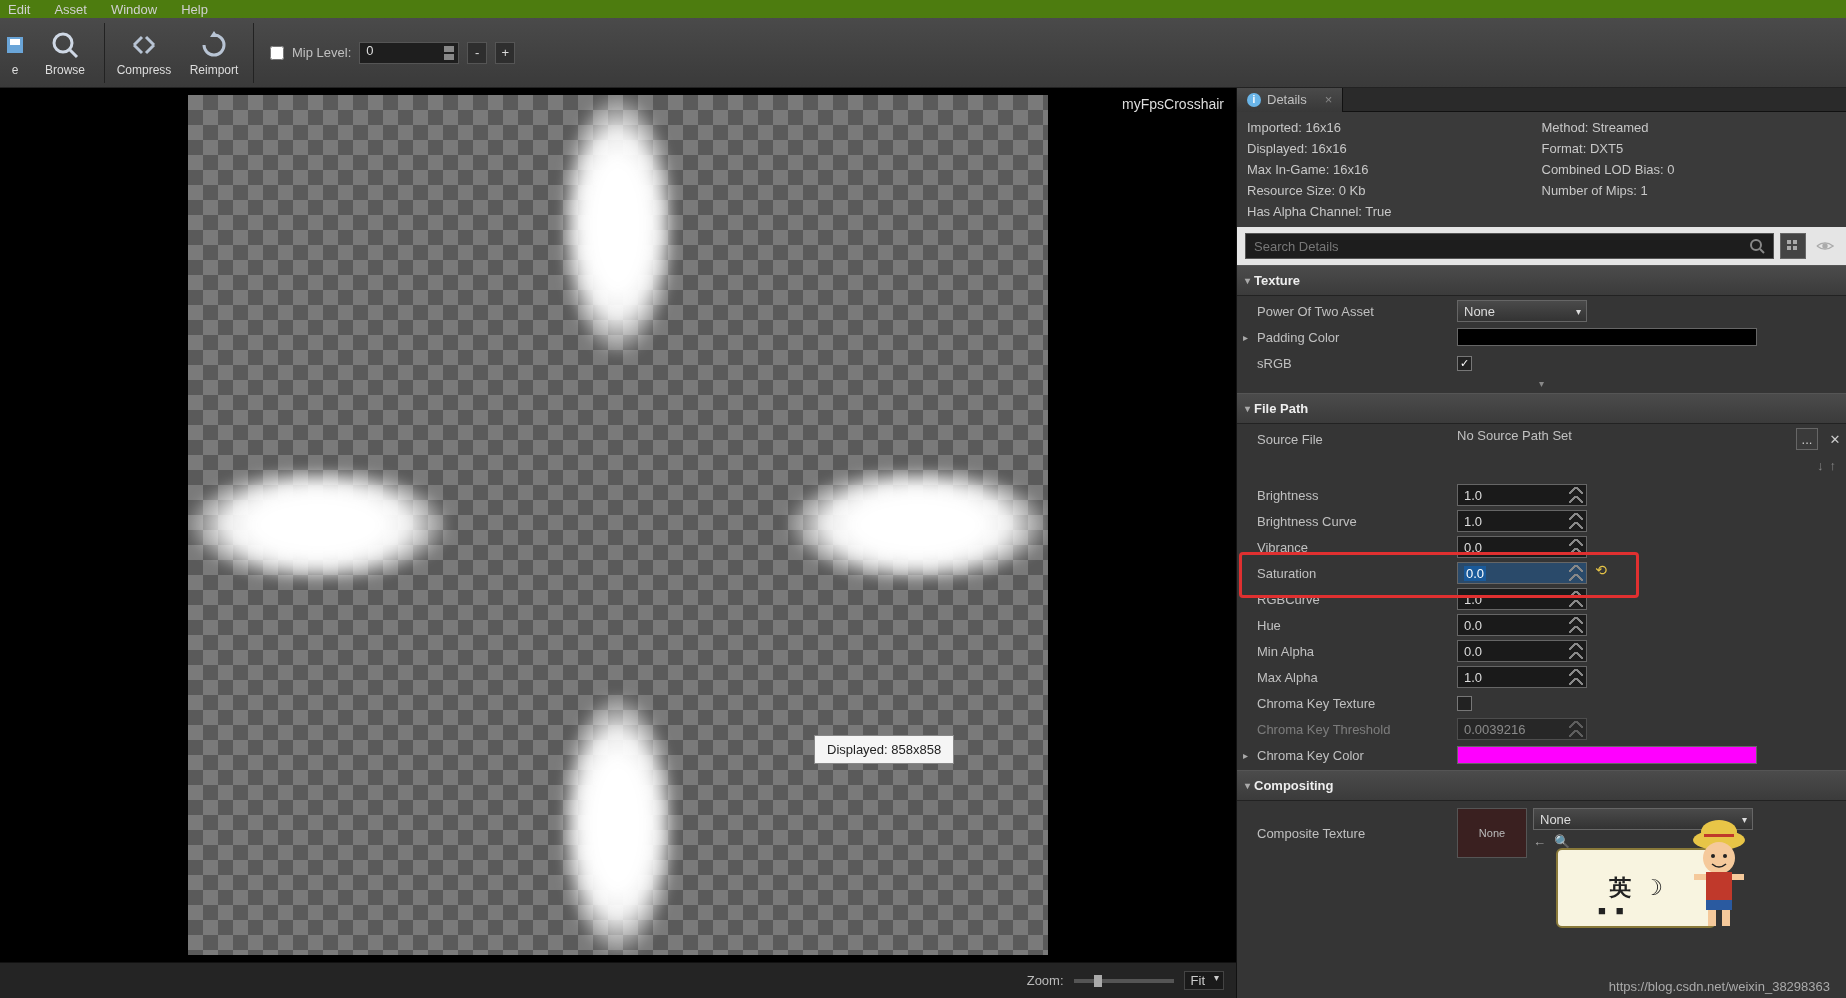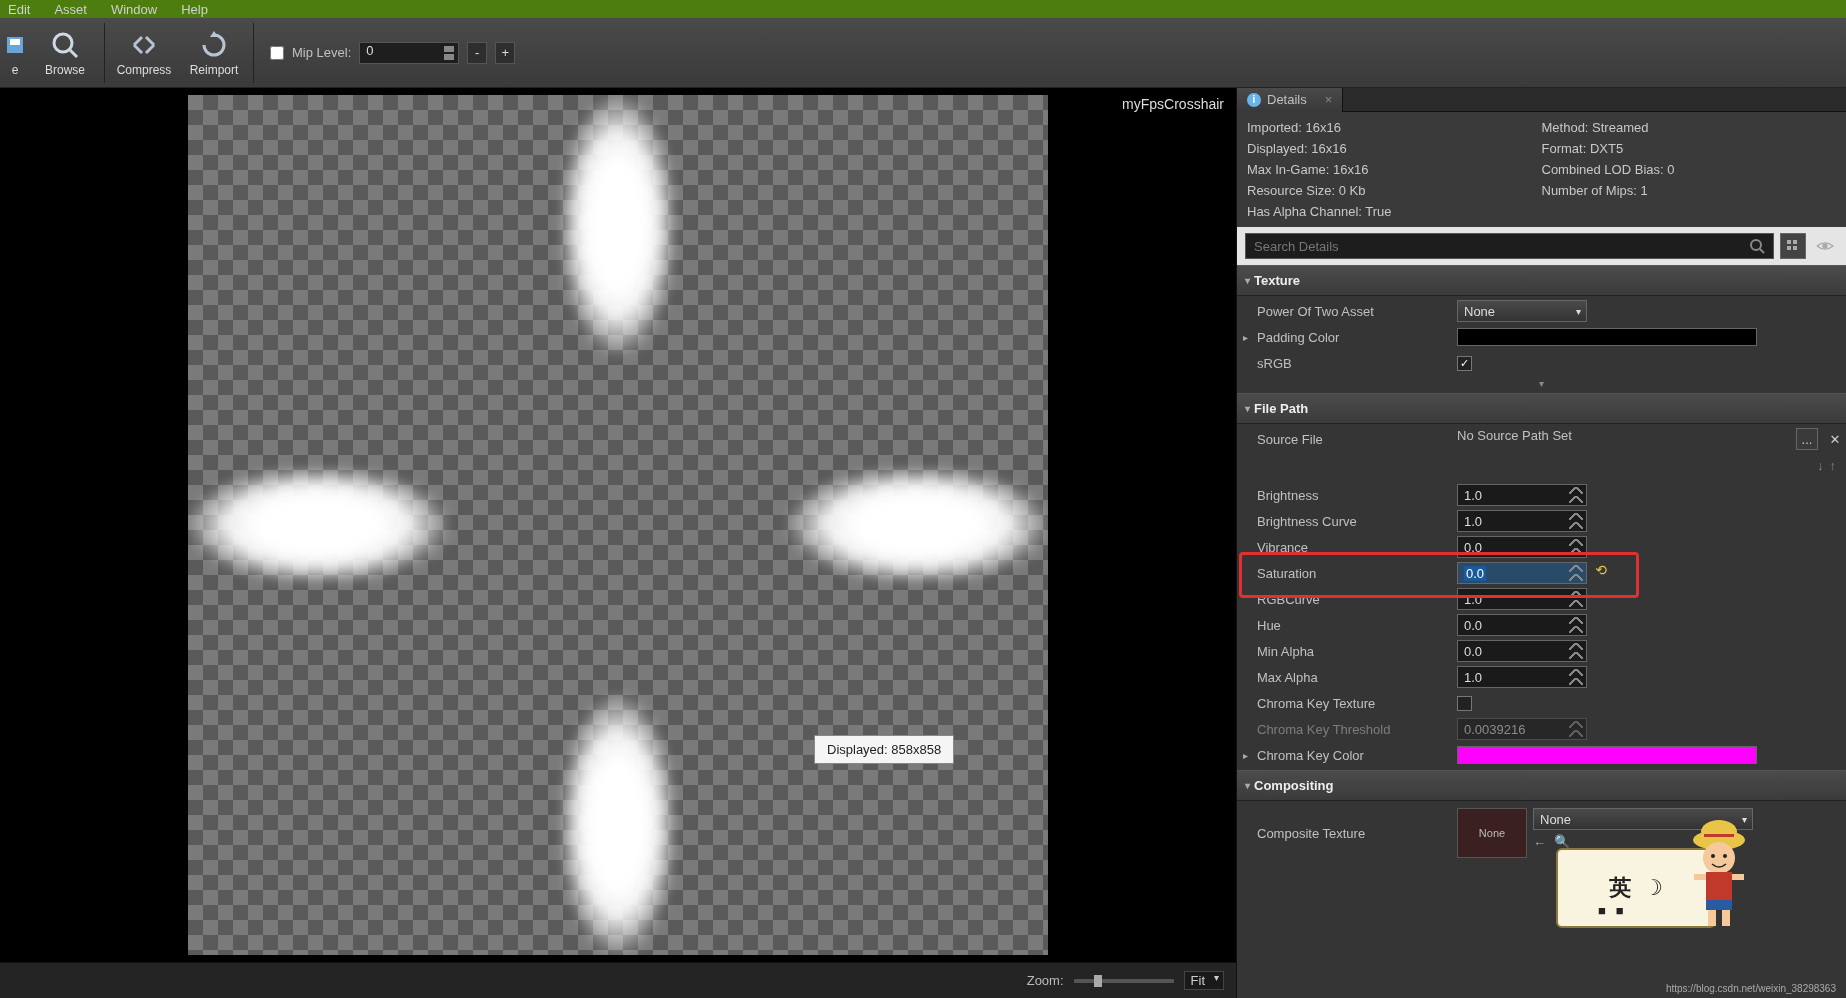--- a/index.html
+++ b/index.html
@@ -58,21 +58,21 @@
 .num::after{content:'';position:absolute;right:3px;top:2px;width:14px;height:16px;background:linear-gradient(135deg,transparent 40%,#888 40%,#888 60%,transparent 60%) 0 0/7px 7px,linear-gradient(45deg,transparent 40%,#888 40%,#888 60%,transparent 60%) 7px 0/7px 7px,linear-gradient(-45deg,transparent 40%,#888 40%,#888 60%,transparent 60%) 0 9px/7px 7px,linear-gradient(-135deg,transparent 40%,#888 40%,#888 60%,transparent 60%) 7px 9px/7px 7px;background-repeat:no-repeat}
 .num.sel{background:#2a4a6a}
 .num.sel .v{background:#1a5a9a;color:#fff;padding:0 2px}
 .reset{width:16px;height:16px;color:#e8c547;font-size:14px;display:flex;align-items:center;justify-content:center;cursor:pointer}
 .hilite{position:absolute;border:3px solid #e03030;border-radius:4px;pointer-events:none}
 .fileedit{width:22px;height:22px;background:#3a3a3a;border:1px solid #666;display:flex;align-items:center;justify-content:center;cursor:pointer;color:#ccc}
 .luffy{position:absolute;right:130px;bottom:70px;width:160px;height:80px;background:#f8f4e0;border:2px solid #8a7a3a;border-radius:6px;display:flex;align-items:center;justify-content:center;gap:12px}
 .luffy-char{position:absolute;right:-50px;top:-30px;width:90px;height:110px}
 .comp-thumb{width:70px;height:50px;background:#3a2020;border:1px solid #555;display:flex;align-items:center;justify-content:center;color:#bbb;font-size:11px}
 .dd-wide{width:220px}
-.watermark{position:absolute;right:10px;bottom:4px;color:#aaa;font-size:10px}
+.watermark{position:absolute;right:16px;bottom:4px;color:#aaa;font-size:13px}
 .arrow-icons{display:flex;gap:6px;color:#888;font-size:14px;margin-left:auto;padding-right:10px}
 .prow.expandable::before{content:'▸';position:absolute;margin-left:-14px;font-size:10px;color:#aaa}
 .prow.expandable{position:relative}
 .disabled{opacity:.5}
 </style>
 </head>
 <body>
 
 <div class="menubar">
   <span>Edit</span>

